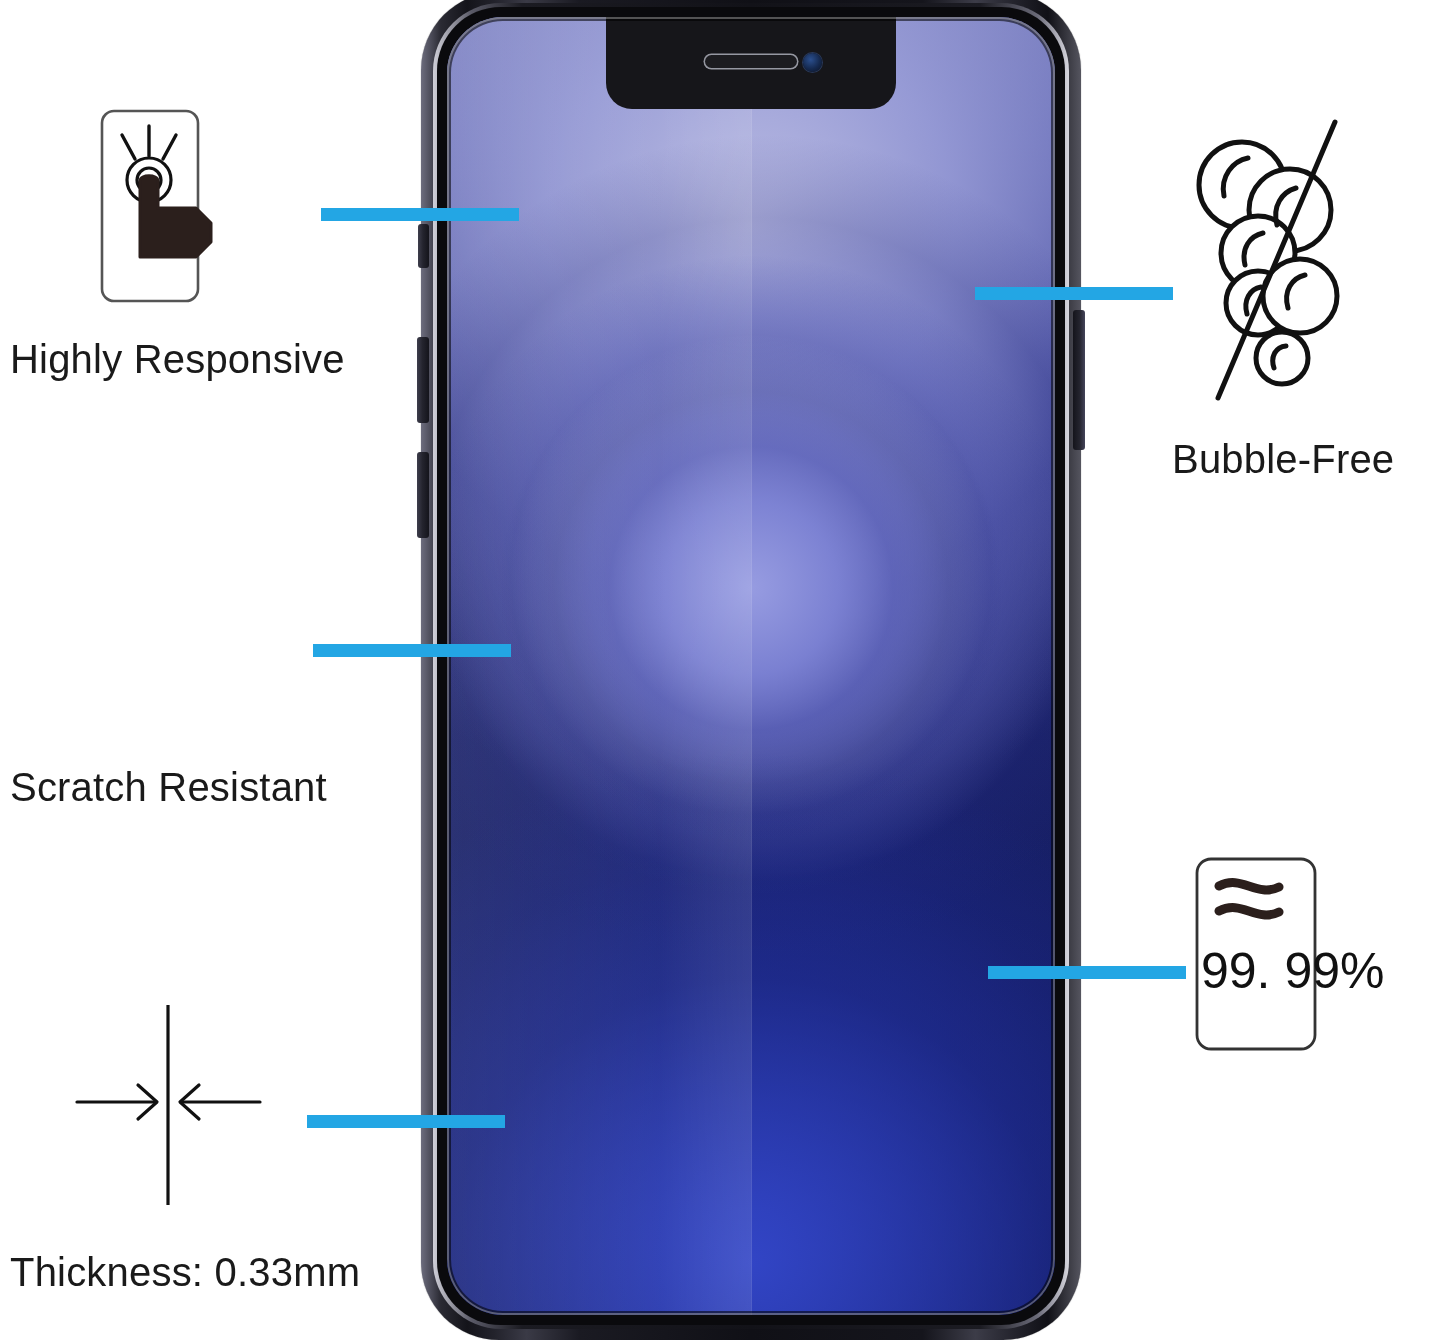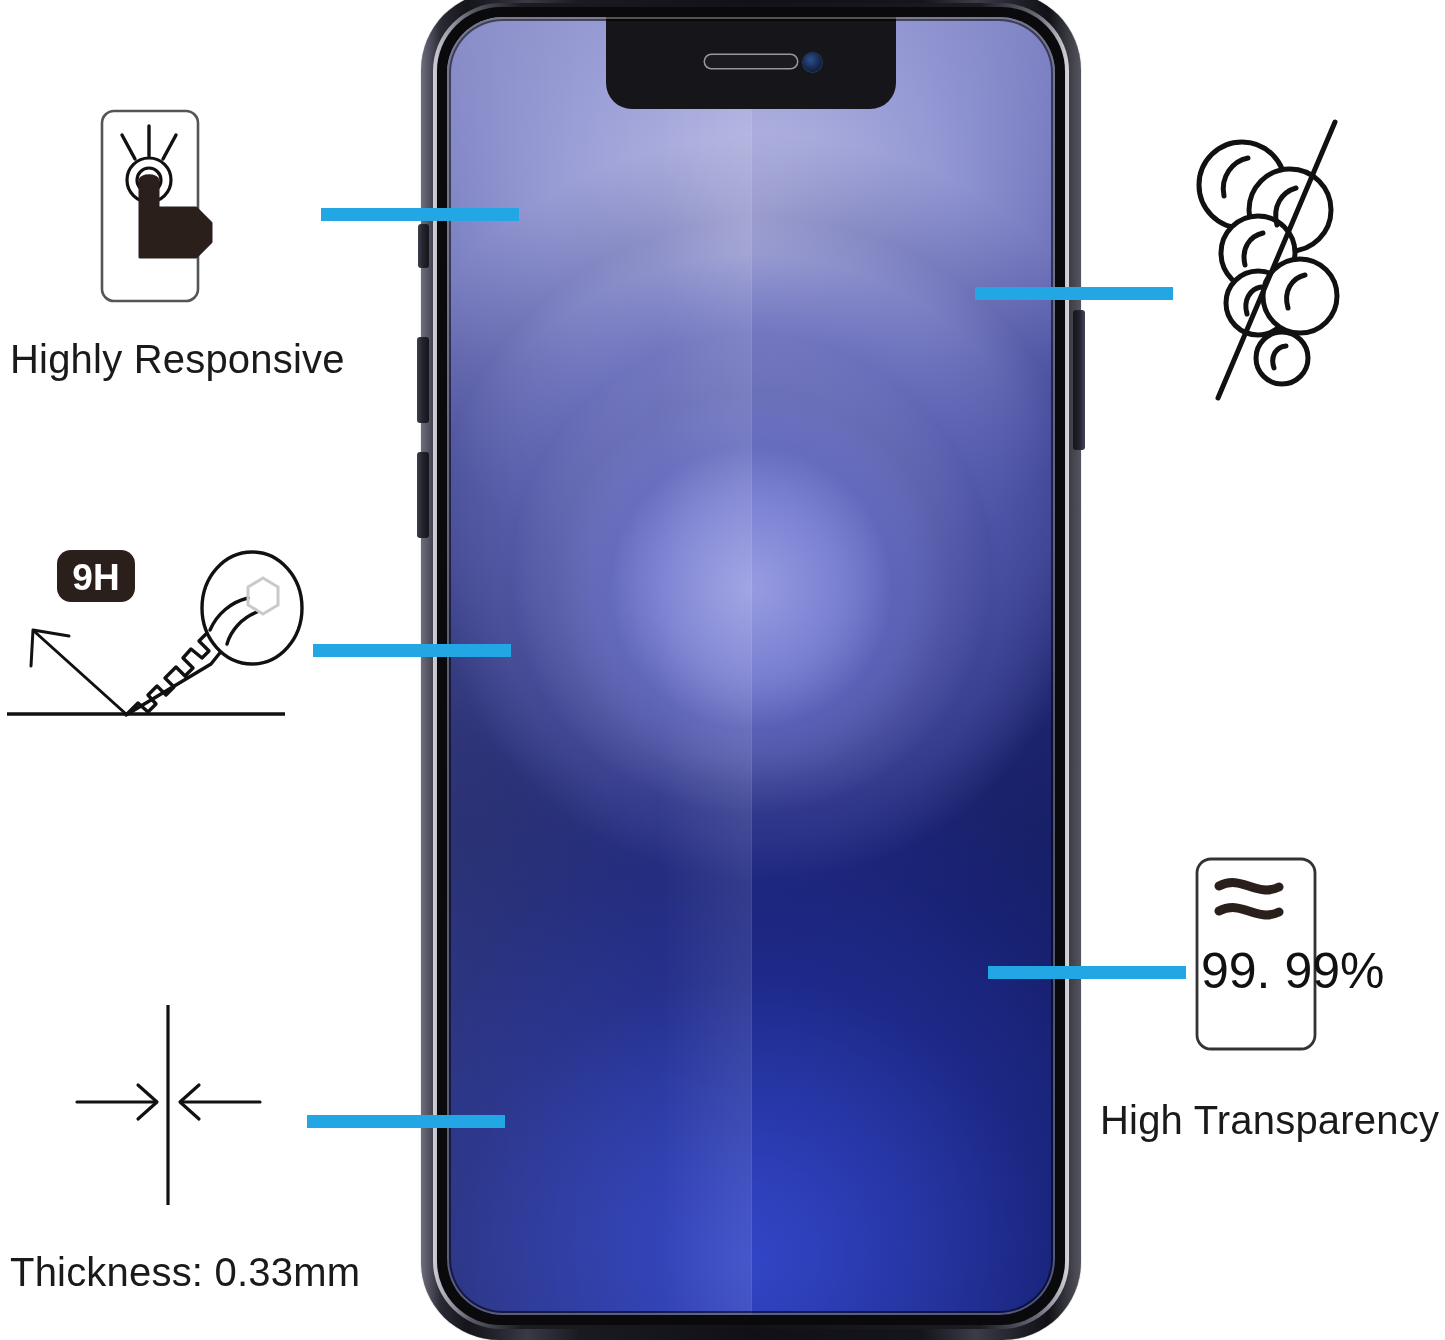--- a/index.html
+++ b/index.html
@@ -230,50 +230,21 @@
                L101 100
                L116 115
                L116 134
                L101 149
                L45 149
                Z" fill="#2B1F1C" stroke="#2B1F1C" stroke-width="3" stroke-linejoin="round"></path>
     </svg>
   </div>
   <div class="feature-label" style="left:10px; top:337px;">Highly Responsive</div>
 
-  <div class="icon-box" style="left:5px; top:548px; width:330px; height:185px;">
-    <svg width="330" height="185" viewBox="0 0 330 185">
-
-      <rect x="52" y="2" width="78" height="52" rx="14" ry="14" fill="#2B1F1C"></rect>
-      <text x="91" y="42" text-anchor="middle" font-family="Liberation Sans, sans-serif" font-size="37" font-weight="bold" fill="#ffffff">9H</text>
-
-      <line x1="2" y1="166" x2="280" y2="166" stroke="#111" stroke-width="3.4"></line>
-
-      <g stroke="#111" stroke-width="3" fill="none" stroke-linecap="round">
-        <line x1="121" y1="166" x2="30" y2="84"></line>
-        <polyline points="26,118 28,82 64,88" stroke-linejoin="round"></polyline>
-      </g>
-
-      <g fill="#ffffff" stroke="#111" stroke-width="3.4" stroke-linejoin="round" stroke-linecap="round">
-        <path d="M121 167
-                 L133 155 L143 164 L151 156 L143 147
-                 L152 138 L161 147 L169 139 L160 130
-                 L171 119 L180 128 L188 120 L178 110
-                 L186 101 L197 110 L204 103 L194 93
-                 L205 82
-                 L222 96
-                 L206 116
-                 Z"></path>
-        <ellipse cx="247" cy="60" rx="50" ry="56"></ellipse>
-        <path d="M205 82 C212 66, 226 54, 243 50" fill="none"></path>
-        <path d="M222 96 C226 82, 237 70, 252 64" fill="none"></path>
-      </g>
-      <path d="M258 30 l15 9 v18 l-15 9 -15 -9 v-18 z" fill="none" stroke="#c9c9c9" stroke-width="3"></path>
-    </svg>
-  </div>
+  <div class="feature-label" style="left:10px; top:765px;">Scratch Resistant</div>
 
   <div class="icon-box" style="left:60px; top:1005px; width:240px; height:205px;">
     <svg width="240" height="205" viewBox="0 0 240 205">
       <line x1="108" y1="0" x2="108" y2="200" stroke="#111" stroke-width="3.2"></line>
       <g stroke="#111" stroke-width="3.2" fill="none" stroke-linecap="round" stroke-linejoin="round">
         <line x1="17" y1="97" x2="96" y2="97"></line>
         <polyline points="78,80 97,97 78,114"></polyline>
         <line x1="121" y1="97" x2="200" y2="97"></line>
         <polyline points="139,80 120,97 139,114"></polyline>
       </g>
@@ -295,26 +266,26 @@
         <path d="M39 78 C35 58, 48 43, 63 40"></path>
         <path d="M92 107 C87 88, 97 74, 111 70"></path>
         <path d="M60 147 C56 130, 65 118, 78 115"></path>
         <path d="M62 196 C58 182, 65 171, 76 169"></path>
         <path d="M103 190 C98 173, 107 160, 120 157"></path>
         <path d="M89 250 C85 238, 91 229, 101 228"></path>
       </g>
       <line x1="150" y1="4" x2="33" y2="280" stroke="#111" stroke-width="5" stroke-linecap="round"></line>
     </svg>
   </div>
+  <div class="feature-label" style="left:1172px; top:437px;">Bubble-Free</div>
 
   <div class="icon-box" style="left:1194px; top:856px; width:165px; height:200px;">
     <svg width="165" height="200" viewBox="0 0 165 200">
       <rect x="3" y="3" width="118" height="190" rx="14" ry="14" fill="#ffffff" stroke="#333" stroke-width="2.8"></rect>
       <g stroke="#2B1F1C" stroke-width="9" fill="none" stroke-linecap="round">
         <path d="M25 30 C48 18, 62 42, 85 31"></path>
         <path d="M25 55 C48 43, 62 67, 85 56"></path>
       </g>
       <text x="7" y="132" font-family="Liberation Sans, sans-serif" font-size="50" fill="#111">99. 99%</text>
     </svg>
   </div>
-  <div class="feature-label" style="left:1100px; top:1098px;">High Transparency</div>
 
 </div>
 
 </body></html>

